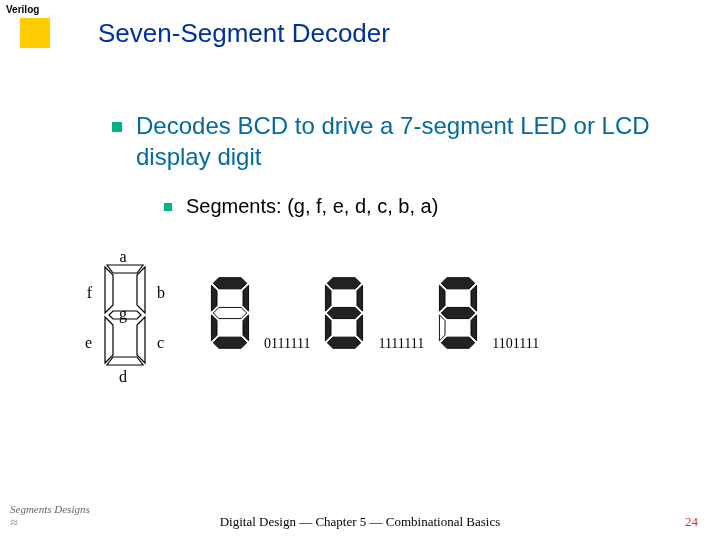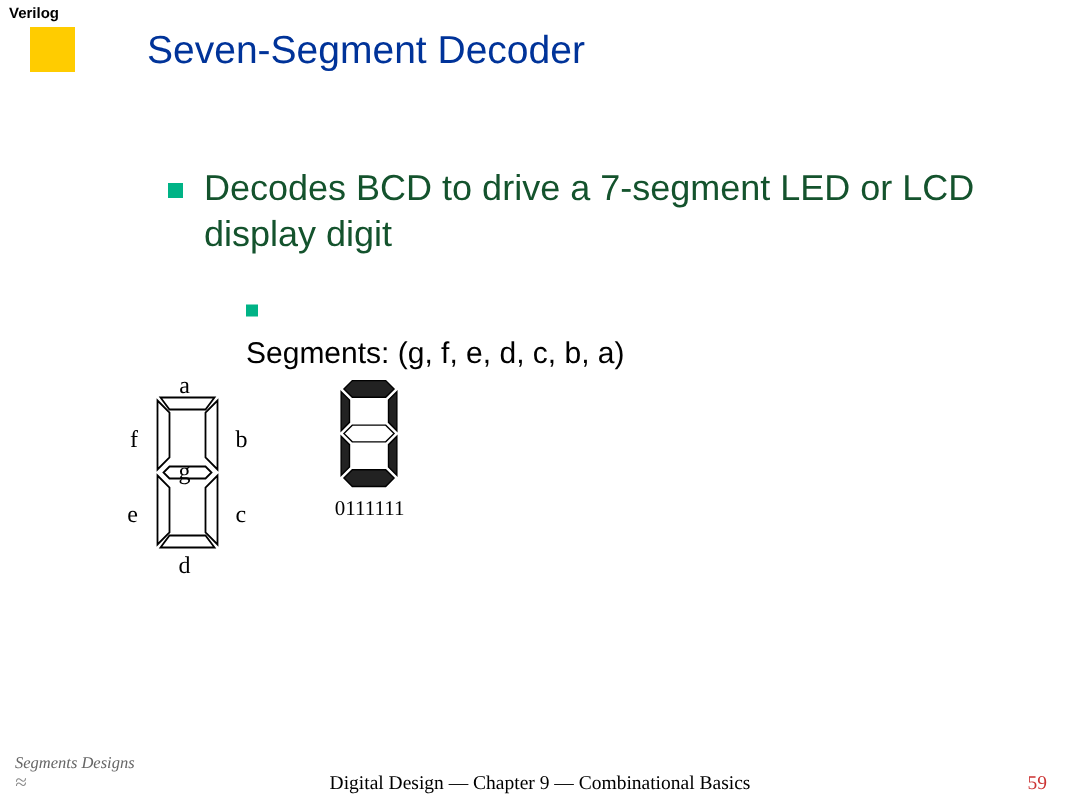--- a/index.html
+++ b/index.html
@@ -53,31 +53,30 @@
     }
     .sq-bullet-sm {
       width: 8px;
       height: 8px;
       background: #00b386;
       flex-shrink: 0;
       margin-top: 8px;
     }
     .bullet-text {
       font-size: 24px;
-      color: #14532d;
+      color: #0369a1;
       line-height: 1.3;
     }
     .bullet-sub {
       position: absolute;
       top: 195px;
       left: 164px;
       display: flex;
       align-items: flex-start;
       gap: 14px;
-      flex-direction: column;
     }
     .sub-text {
       font-size: 20px;
       color: #000;
     }
     .figure-area {
       position: absolute;
       top: 250px;
       left: 60px;
       width: 620px;
@@ -94,22 +93,21 @@
     }
     .digits-grid {
       flex: 1;
       display: grid;
       grid-template-columns: repeat(5, 1fr);
       grid-template-rows: 1fr 1fr;
       gap: 6px 4px;
     }
     .digit-cell {
       display: flex;
-      flex-direction: column;
-      align-items: center;
+      align-items: flex-end;
       gap: 4px;
     }
     .digit-svg {
       width: 60px;
       height: 78px;
     }
     .digit-code {
       font-family: 'Times New Roman', serif;
       font-size: 14px;
       color: #000;
@@ -199,20 +197,44 @@
           <polygon points="8,0 32,0 38,6 32,12 8,12 2,6" fill="#222" stroke="#000" stroke-width="1"></polygon>
           <polygon points="40,8 40,36 34,30 34,14" fill="#222" stroke="#000" stroke-width="1"></polygon>
           <polygon points="40,40 40,68 34,62 34,46" fill="#222" stroke="#000" stroke-width="1"></polygon>
           <polygon points="8,64 32,64 38,70 32,76 8,76 2,70" fill="#222" stroke="#000" stroke-width="1"></polygon>
           <polygon points="0,40 6,46 6,62 0,68" fill="#222" stroke="#000" stroke-width="1"></polygon>
           <polygon points="0,8 6,14 6,30 0,36" fill="#222" stroke="#000" stroke-width="1"></polygon>
           <polygon points="8,32 32,32 38,38 32,44 8,44 2,38" fill="none" stroke="#000" stroke-width="1"></polygon>
         </svg>
         <div class="digit-code">0111111</div>
       </div>
+      <div class="digit-cell">
+        <svg class="digit-svg" viewBox="-4 -4 48 84">
+          <polygon points="8,0 32,0 38,6 32,12 8,12 2,6" fill="#222" stroke="#000" stroke-width="1"></polygon>
+          <polygon points="40,8 40,36 34,30 34,14" fill="#222" stroke="#000" stroke-width="1"></polygon>
+          <polygon points="40,40 40,68 34,62 34,46" fill="#222" stroke="#000" stroke-width="1"></polygon>
+          <polygon points="8,64 32,64 38,70 32,76 8,76 2,70" fill="#222" stroke="#000" stroke-width="1"></polygon>
+          <polygon points="0,40 6,46 6,62 0,68" fill="#222" stroke="#000" stroke-width="1"></polygon>
+          <polygon points="0,8 6,14 6,30 0,36" fill="#222" stroke="#000" stroke-width="1"></polygon>
+          <polygon points="8,32 32,32 38,38 32,44 8,44 2,38" fill="#222" stroke="#000" stroke-width="1"></polygon>
+        </svg>
+        <div class="digit-code">1111111</div>
+      </div>
+      <div class="digit-cell">
+        <svg class="digit-svg" viewBox="-4 -4 48 84">
+          <polygon points="8,0 32,0 38,6 32,12 8,12 2,6" fill="#222" stroke="#000" stroke-width="1"></polygon>
+          <polygon points="40,8 40,36 34,30 34,14" fill="#222" stroke="#000" stroke-width="1"></polygon>
+          <polygon points="40,40 40,68 34,62 34,46" fill="#222" stroke="#000" stroke-width="1"></polygon>
+          <polygon points="8,64 32,64 38,70 32,76 8,76 2,70" fill="#222" stroke="#000" stroke-width="1"></polygon>
+          <polygon points="0,40 6,46 6,62 0,68" fill="none" stroke="#000" stroke-width="1"></polygon>
+          <polygon points="0,8 6,14 6,30 0,36" fill="#222" stroke="#000" stroke-width="1"></polygon>
+          <polygon points="8,32 32,32 38,38 32,44 8,44 2,38" fill="#222" stroke="#000" stroke-width="1"></polygon>
+        </svg>
+        <div class="digit-code">1101111</div>
+      </div>
     </div>
 </div>
 
 <div class="logo">
   <span>Segments Designs</span><br><span class="wave">≈</span>
 </div>
-<div class="footer">Digital Design — Chapter 9 — Combinational Basics</div>
-<div class="page-num">59</div>
+<div class="footer">Digital Design — Chapter 5 — Combinational Basics</div>
+<div class="page-num">24</div>
 
 </body></html>

